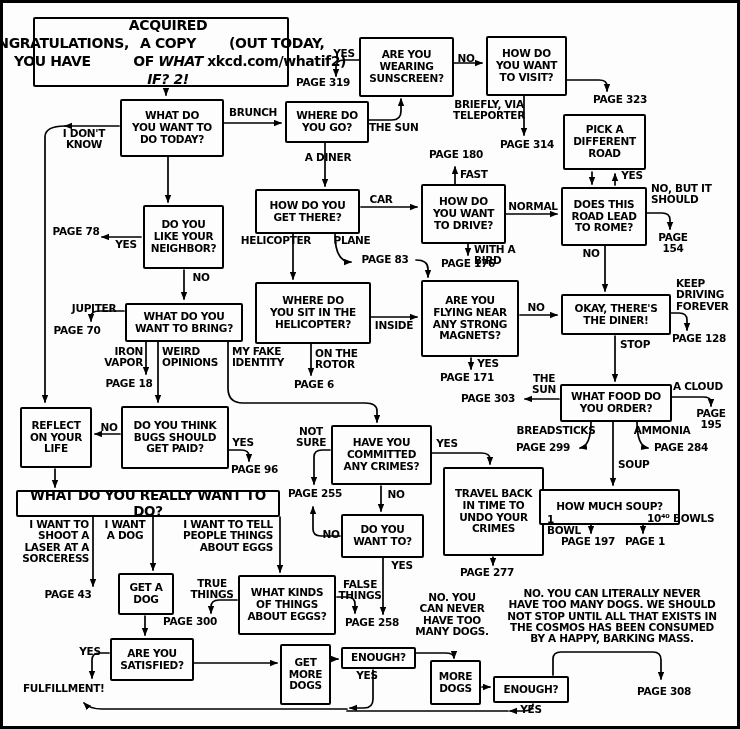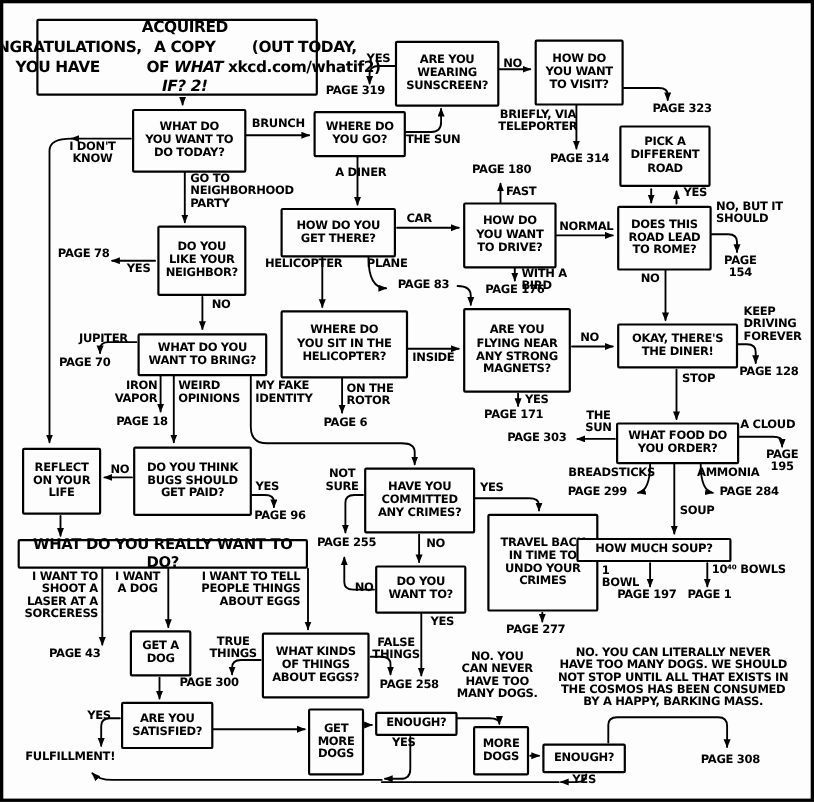--- a/index.html
+++ b/index.html
@@ -154,21 +154,21 @@
   <div class="box" style="left:17px;top:404px;width:72px;height:61px">REFLECT
 ON YOUR
 LIFE</div>
   <div class="box" style="left:328px;top:422px;width:101px;height:60px">HAVE YOU
 COMMITTED
 ANY CRIMES?</div>
   <div class="box" style="left:440px;top:464px;width:101px;height:89px">TRAVEL BACK
 IN TIME TO
 UNDO YOUR
 CRIMES</div>
-  <div class="box" style="left:521px;top:486px;width:141px;height:22px">HOW MUCH SOUP?</div>
+  <div class="box" style="left:536px;top:486px;width:141px;height:36px">HOW MUCH SOUP?</div>
   <div class="box bigq" style="left:13px;top:487px;width:264px;height:27px">WHAT DO YOU REALLY WANT TO DO?</div>
   <div class="box" style="left:338px;top:511px;width:83px;height:44px">DO YOU
 WANT TO?</div>
   <div class="box" style="left:115px;top:570px;width:56px;height:42px">GET A
 DOG</div>
   <div class="box" style="left:235px;top:572px;width:98px;height:60px">WHAT KINDS
 OF THINGS
 ABOUT EGGS?</div>
   <div class="box" style="left:107px;top:635px;width:84px;height:43px">ARE YOU
 SATISFIED?</div>
@@ -176,23 +176,20 @@
 MORE
 DOGS</div>
   <div class="box" style="left:338px;top:644px;width:75px;height:22px">ENOUGH?</div>
   <div class="box" style="left:427px;top:657px;width:51px;height:45px">MORE
 DOGS</div>
   <div class="box" style="left:490px;top:673px;width:76px;height:27px">ENOUGH?</div>
 
   <div class="lbl c" style="left:224px;top:104px;width:52px">BRUNCH</div>
   <div class="lbl c" style="left:50px;top:125px;width:62px">I DON'T
 KNOW</div>
-  <div class="lbl" style="left:170px;top:154px;width:95px">GO TO
-NEIGHBORHOOD
-PARTY</div>
   <div class="lbl c" style="left:328px;top:45px;width:26px">YES</div>
   <div class="lbl c" style="left:290px;top:74px;width:60px">PAGE 319</div>
   <div class="lbl" style="left:366px;top:119px;width:52px">THE SUN</div>
   <div class="lbl c" style="left:452px;top:50px;width:22px">NO</div>
   <div class="lbl c" style="left:586px;top:91px;width:62px">PAGE 323</div>
   <div class="lbl c" style="left:448px;top:96px;width:76px">BRIEFLY, VIA
 TELEPORTER</div>
   <div class="lbl c" style="left:494px;top:136px;width:60px">PAGE 314</div>
   <div class="lbl c" style="left:299px;top:149px;width:52px">A DINER</div>
   <div class="lbl c" style="left:422px;top:146px;width:62px">PAGE 180</div>

